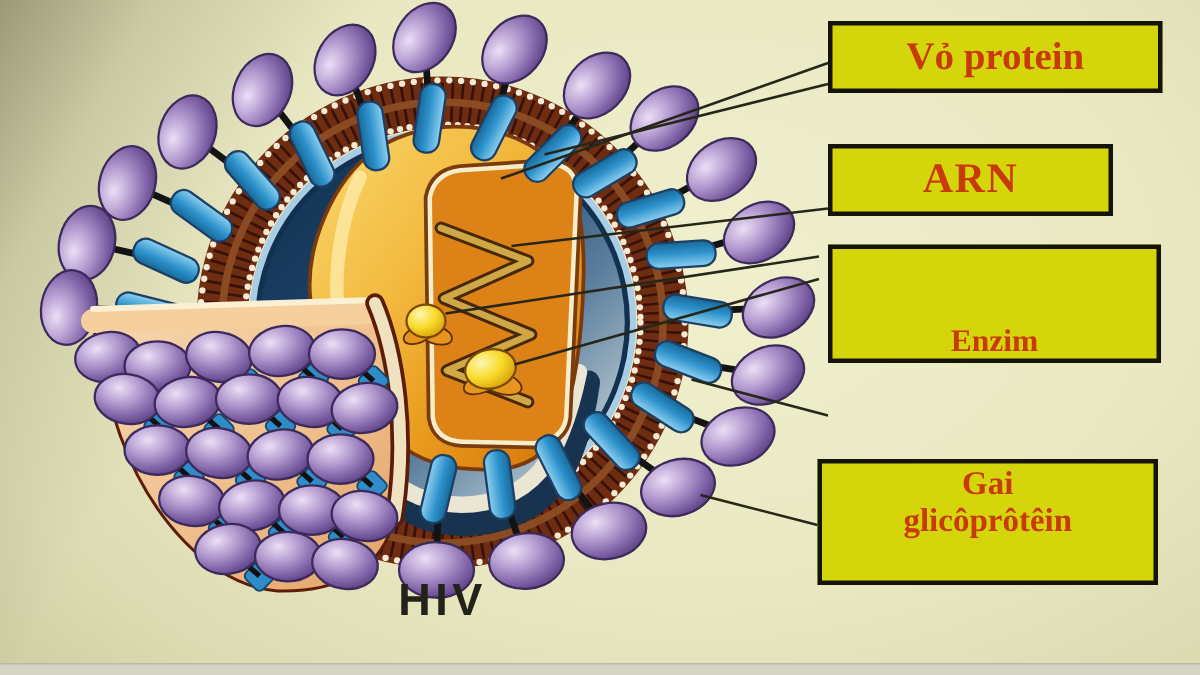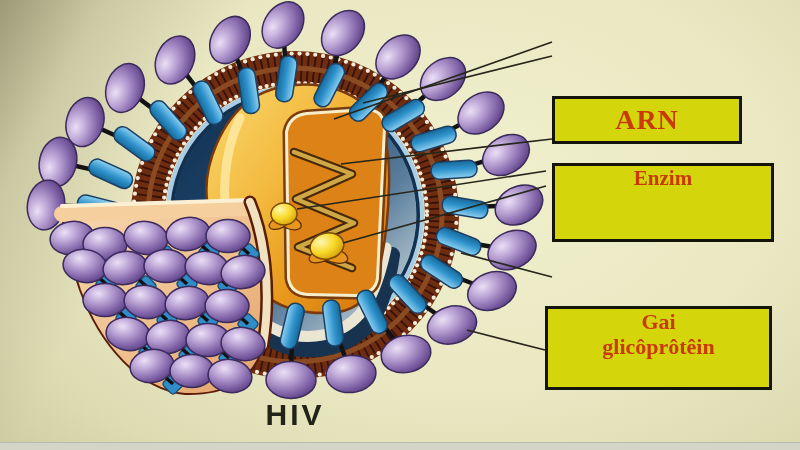--- a/index.html
+++ b/index.html
@@ -12,25 +12,25 @@
   }
   .virus-svg{position:absolute;left:0;top:0;}
   .label-box{
     position:absolute;box-sizing:border-box;
     background:#d5d50b;border:3px solid #14140a;
     display:flex;flex-direction:column;align-items:center;justify-content:center;
     color:#c83a08;font-weight:bold;text-align:center;line-height:1.15;
   }
   .lb1{left:552px;top:14px;width:223px;height:48px;font-size:26px;}
   .lb2{left:552px;top:96px;width:190px;height:48px;font-size:28px;letter-spacing:1px;}
-  .lb3{left:552px;top:163px;width:222px;height:79px;font-size:21px;justify-content:space-between;}
+  .lb3{left:552px;top:163px;width:222px;height:79px;font-size:21px;justify-content:flex-end;}
   .lb4{left:552px;top:261px;width:222px;height:45px;font-size:26px;}
   .lb5{left:545px;top:306px;width:227px;height:84px;font-size:22px;justify-content:flex-start;}
   .caption{
-    position:absolute;left:240px;top:398px;width:110px;text-align:center;
+    position:absolute;left:240px;top:384px;width:110px;text-align:center;
     font-family:"Liberation Sans",sans-serif;font-weight:bold;font-size:30px;
     color:#222218;letter-spacing:3px;
   }
   .bottom-strip{
     position:absolute;left:0;bottom:0;width:800px;height:7px;
     background:#d4d5c6;border-top:1px solid #b9baa9;
   }
 </style>
 </head>
 <body>
@@ -780,20 +780,23 @@
         <line x1="552" y1="42" x2="334" y2="119" stroke="#26261a" stroke-width="1.7"></line>
         <line x1="552" y1="56" x2="363" y2="103" stroke="#26261a" stroke-width="1.7"></line>
         <line x1="552" y1="139" x2="341" y2="164" stroke="#26261a" stroke-width="1.7"></line>
         <line x1="546" y1="171" x2="297" y2="209" stroke="#26261a" stroke-width="1.7"></line>
         <line x1="546" y1="186" x2="343" y2="243" stroke="#26261a" stroke-width="1.7"></line>
         <line x1="552" y1="277" x2="461" y2="253" stroke="#26261a" stroke-width="1.7"></line>
         <line x1="545" y1="350" x2="467" y2="330" stroke="#26261a" stroke-width="1.7"></line>
       </g>
     </svg>
 
+  <div class="label-box lb1">
+    <span>Vỏ protein</span>
+  </div>
   <div class="label-box lb2">
     <span>ARN</span>
   </div>
   <div class="label-box lb3">
     <span>Enzim</span>
   </div>
   <div class="label-box lb5">
     <span>Gai</span>
     <span>glicôprôtêin</span>
   </div>

